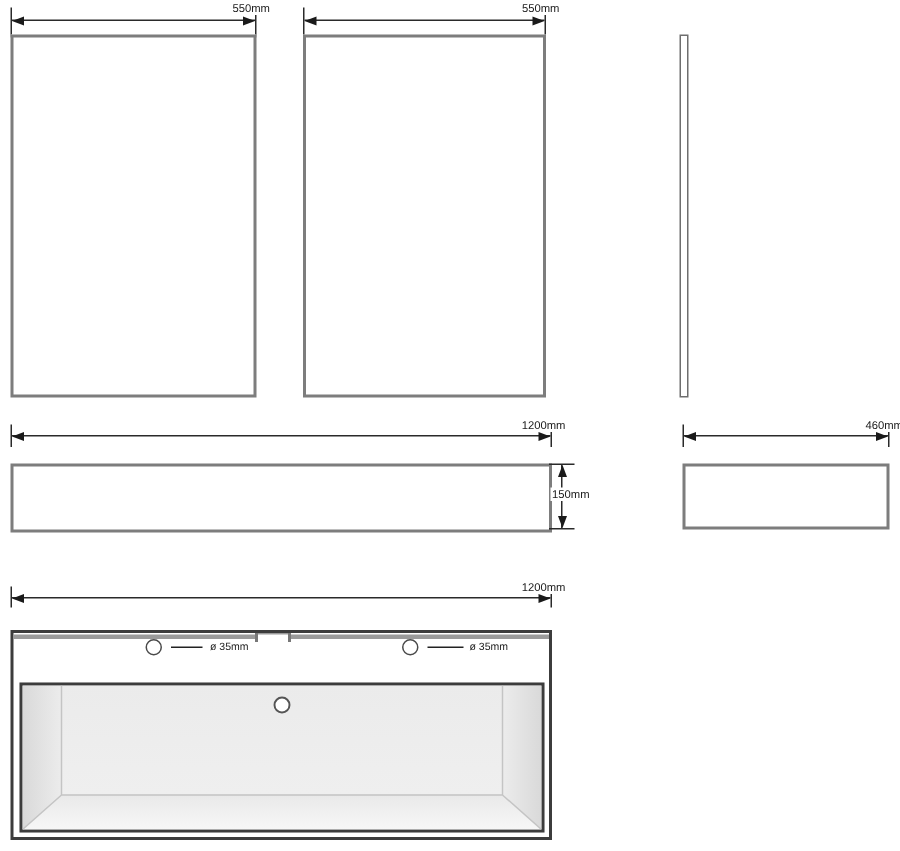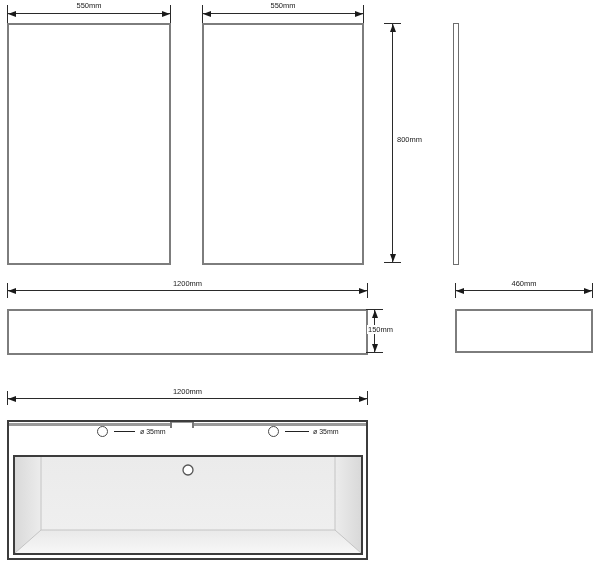--- a/index.html
+++ b/index.html
@@ -13,21 +13,21 @@
   .rect.thin{border:1px solid #6e6e6e;}
 
   
   .dim-h{position:absolute;--th:20px;--ly:8px;}
   .dim-h .tick{position:absolute;top:0;width:1px;height:var(--th);background:#2a2a2a;}
   .dim-h .dline{position:absolute;left:1px;right:1px;top:var(--ly);height:1px;background:#2a2a2a;}
   .dim-h .ah{position:absolute;width:0;height:0;top:calc(var(--ly) - 2.5px);
     border-top:3px solid transparent;border-bottom:3px solid transparent;}
   .dim-h .ah-l{left:1px;border-right:8px solid #1a1a1a;}
   .dim-h .ah-r{right:1px;border-left:8px solid #1a1a1a;}
-  .dim-h .dlabel{position:absolute;top:-4px;left:0;width:100%;text-align:center;
+  .dim-h .dlabel{position:absolute;top:-4px;left:12px;width:100%;text-align:right;
     font-size:7.5px;line-height:9px;background:transparent;}
   .dim-h .dlabel span{background:#fff;padding:0 3px;}
 
   
   .dim-v{position:absolute;width:17px;--lx:8px;}
   .dim-v .htick{position:absolute;left:0;width:17px;height:1px;background:#2a2a2a;}
   .dim-v .vline{position:absolute;top:1px;bottom:1px;left:var(--lx);width:1px;background:#2a2a2a;}
   .dim-v .av{position:absolute;width:0;height:0;left:calc(var(--lx) - 2.5px);
     border-left:3px solid transparent;border-right:3px solid transparent;}
   .dim-v .av-u{top:1px;border-bottom:8px solid #1a1a1a;}
@@ -67,28 +67,20 @@
     <i class="tick" style="right:0;"></i>
     <i class="dline"></i>
     <i class="ah ah-l"></i>
     <i class="ah ah-r"></i>
     <div class="dlabel">
       <span>550mm</span>
     </div>
   </div>
   <div class="rect gray" style="left:202px;top:23px;width:162px;height:242px;"></div>
 
-  <div class="dim-v" style="left:384px;top:23px;height:240px;--lx:8px;">
-    <i class="htick" style="top:0;"></i>
-    <i class="htick" style="bottom:0;"></i>
-    <i class="vline"></i>
-    <i class="av av-u"></i>
-    <i class="av av-d"></i>
-    <div class="dlabel" style="left:12px;top:112px;">800mm</div>
-  </div>
 
   <div class="rect thin" style="left:453px;top:23px;width:6px;height:242px;"></div>
 
   <div class="dim-h" style="left:7px;top:283px;width:361px;--th:15px;--ly:7px;">
     <i class="tick" style="left:0;"></i>
     <i class="tick" style="right:0;"></i>
     <i class="dline"></i>
     <i class="ah ah-l"></i>
     <i class="ah ah-r"></i>
     <div class="dlabel">

